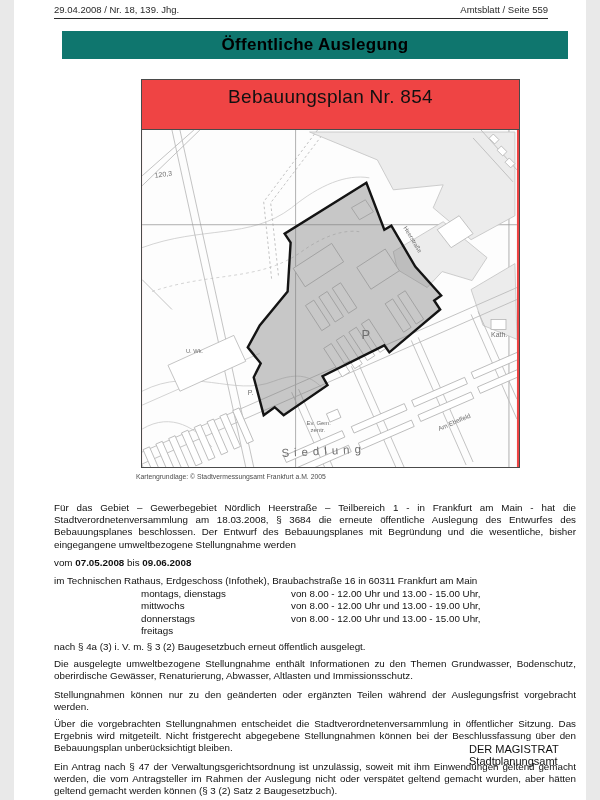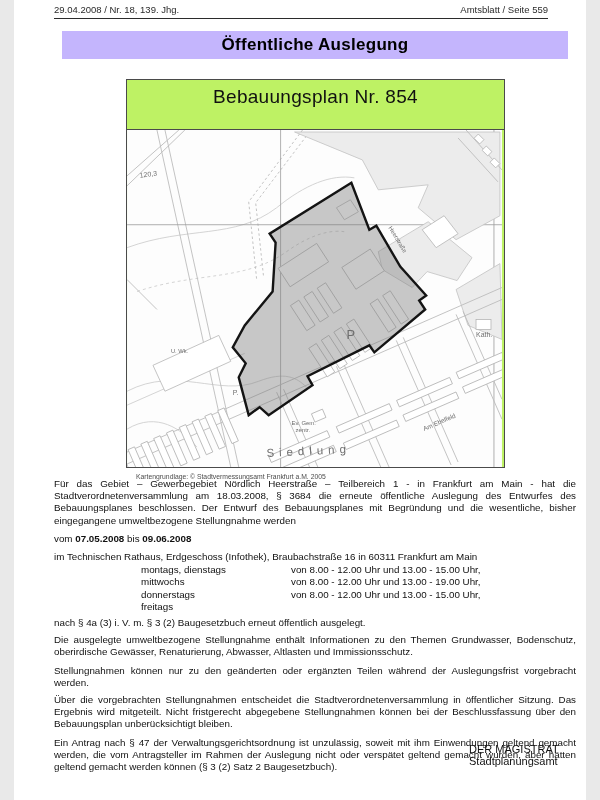--- a/index.html
+++ b/index.html
@@ -6,34 +6,34 @@
   body{background:#e9e9e9;font-family:"Liberation Sans","DejaVu Sans",sans-serif;}
   .page{position:relative;width:572px;height:800px;background:#ffffff;margin:0 auto;overflow:hidden;color:#1a1a1a;}
 
   
   .hdr{position:absolute;left:40px;right:38px;top:3px;height:15px;border-bottom:1px solid #2b2b2b;
        font-size:9.5px;color:#2b2b2b;}
   .hdr .l{position:absolute;left:0;top:1px;}
   .hdr .r{position:absolute;right:0;top:1px;}
 
   
-  .banner{position:absolute;left:48px;top:31px;width:506px;height:28px;background:#c4b5fd;
+  .banner{position:absolute;left:48px;top:31px;width:506px;height:28px;background:#0f766e;
           display:flex;align-items:center;justify-content:center;}
   .banner span{font-size:17px;font-weight:bold;letter-spacing:.3px;color:#000;}
 
   
-  .plan-box{position:absolute;left:112px;top:79px;width:377px;border:1px solid #4a4a4a;background:#bef264;}
+  .plan-box{position:absolute;left:127px;top:79px;width:377px;border:1px solid #4a4a4a;background:#ef4444;}
   .plan-title{height:50px;border-bottom:1px solid #4a4a4a;text-align:center;padding-top:6px;box-sizing:border-box;}
   .plan-title .t1{font-size:19px;letter-spacing:.3px;color:#111;}
   .plan-title .t2{font-size:12.5px;margin-top:3px;color:#222;}
   .map-wrap{display:block;width:375px;height:337px;}
   .map-caption{position:absolute;left:122px;top:473px;font-size:6.8px;color:#4d4d4d;}
 
   
-  .textcol{position:absolute;left:40px;top:478px;width:522px;font-size:9.8px;line-height:12.2px;color:#111;}
+  .textcol{position:absolute;left:40px;top:502px;width:522px;font-size:9.8px;line-height:12.2px;color:#111;}
   .textcol p{margin:0;text-align:justify;}
   .dateline{text-align:left;margin:6px 0 6px 0;}
   .dateline b{font-weight:bold;}
   .addr{margin:0 0 2px 0;}
   .sched{margin:1px 0 4px 0;}
   .sched .row{display:flex;align-items:center;}
   .sched .days{width:150px;margin-left:87px;flex:none;}
   .sched .hours{flex:1;}
   .gap5{margin-top:5px !important;}
   .gap6{margin-top:6px !important;}

